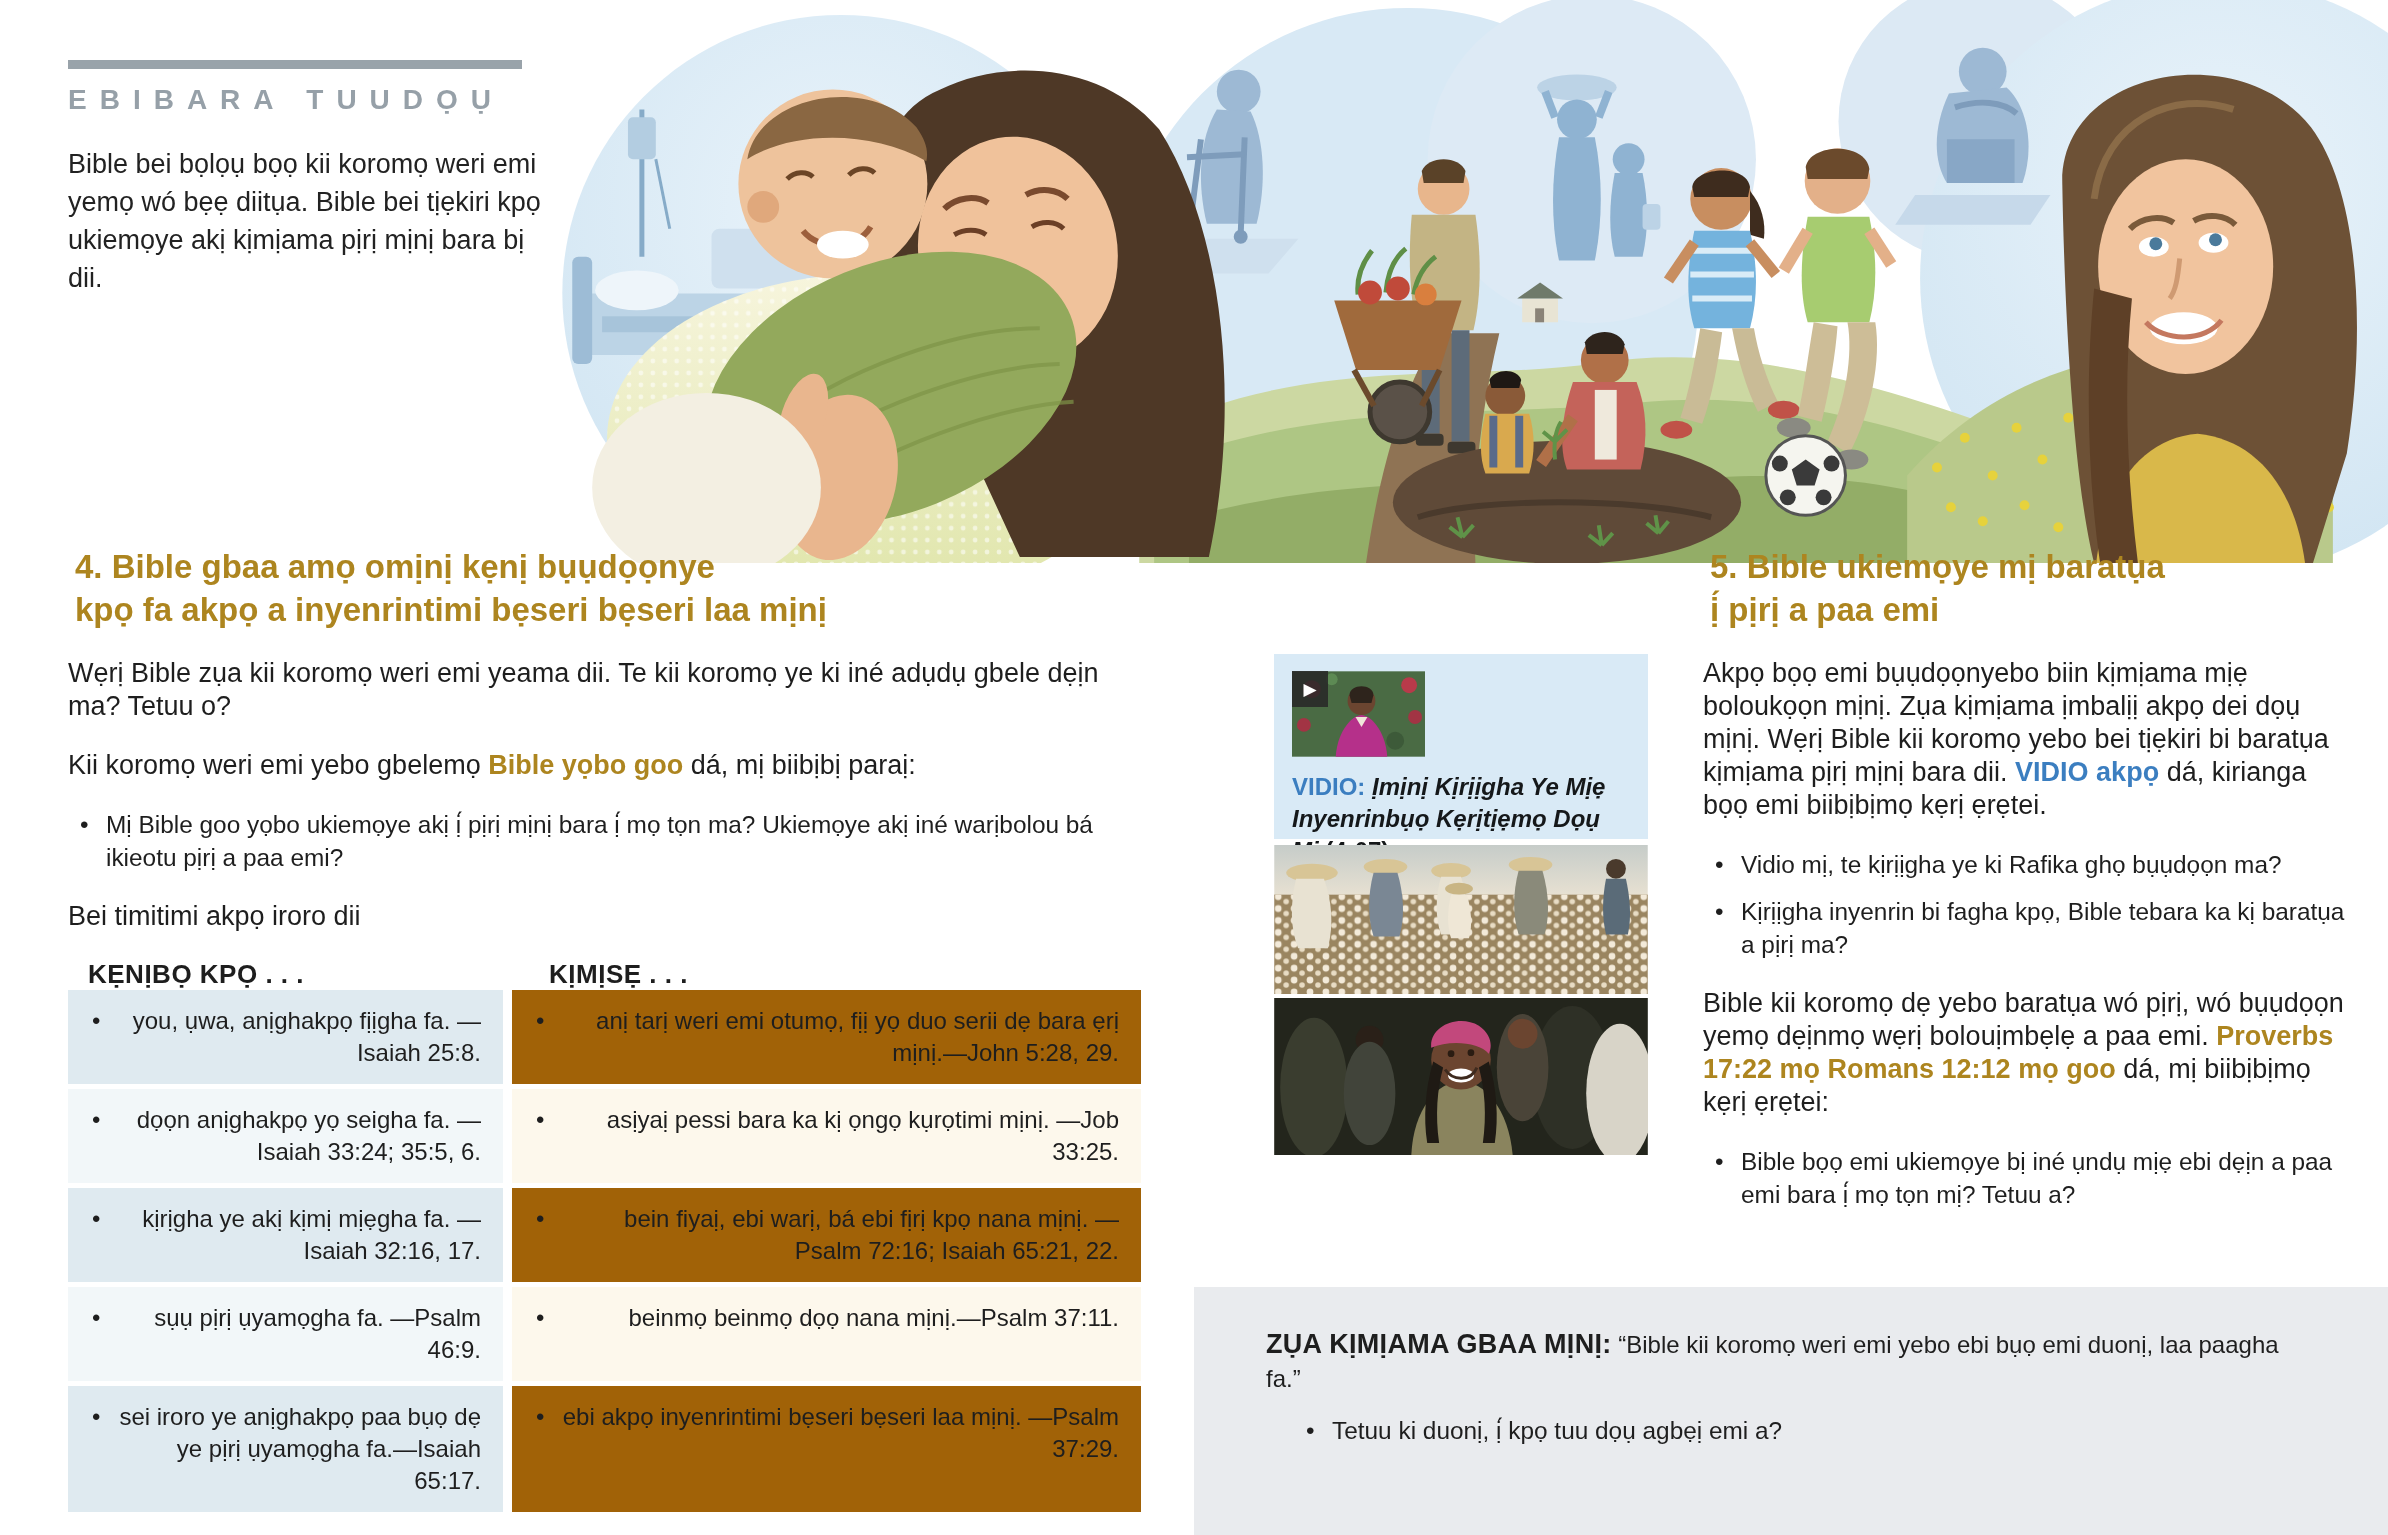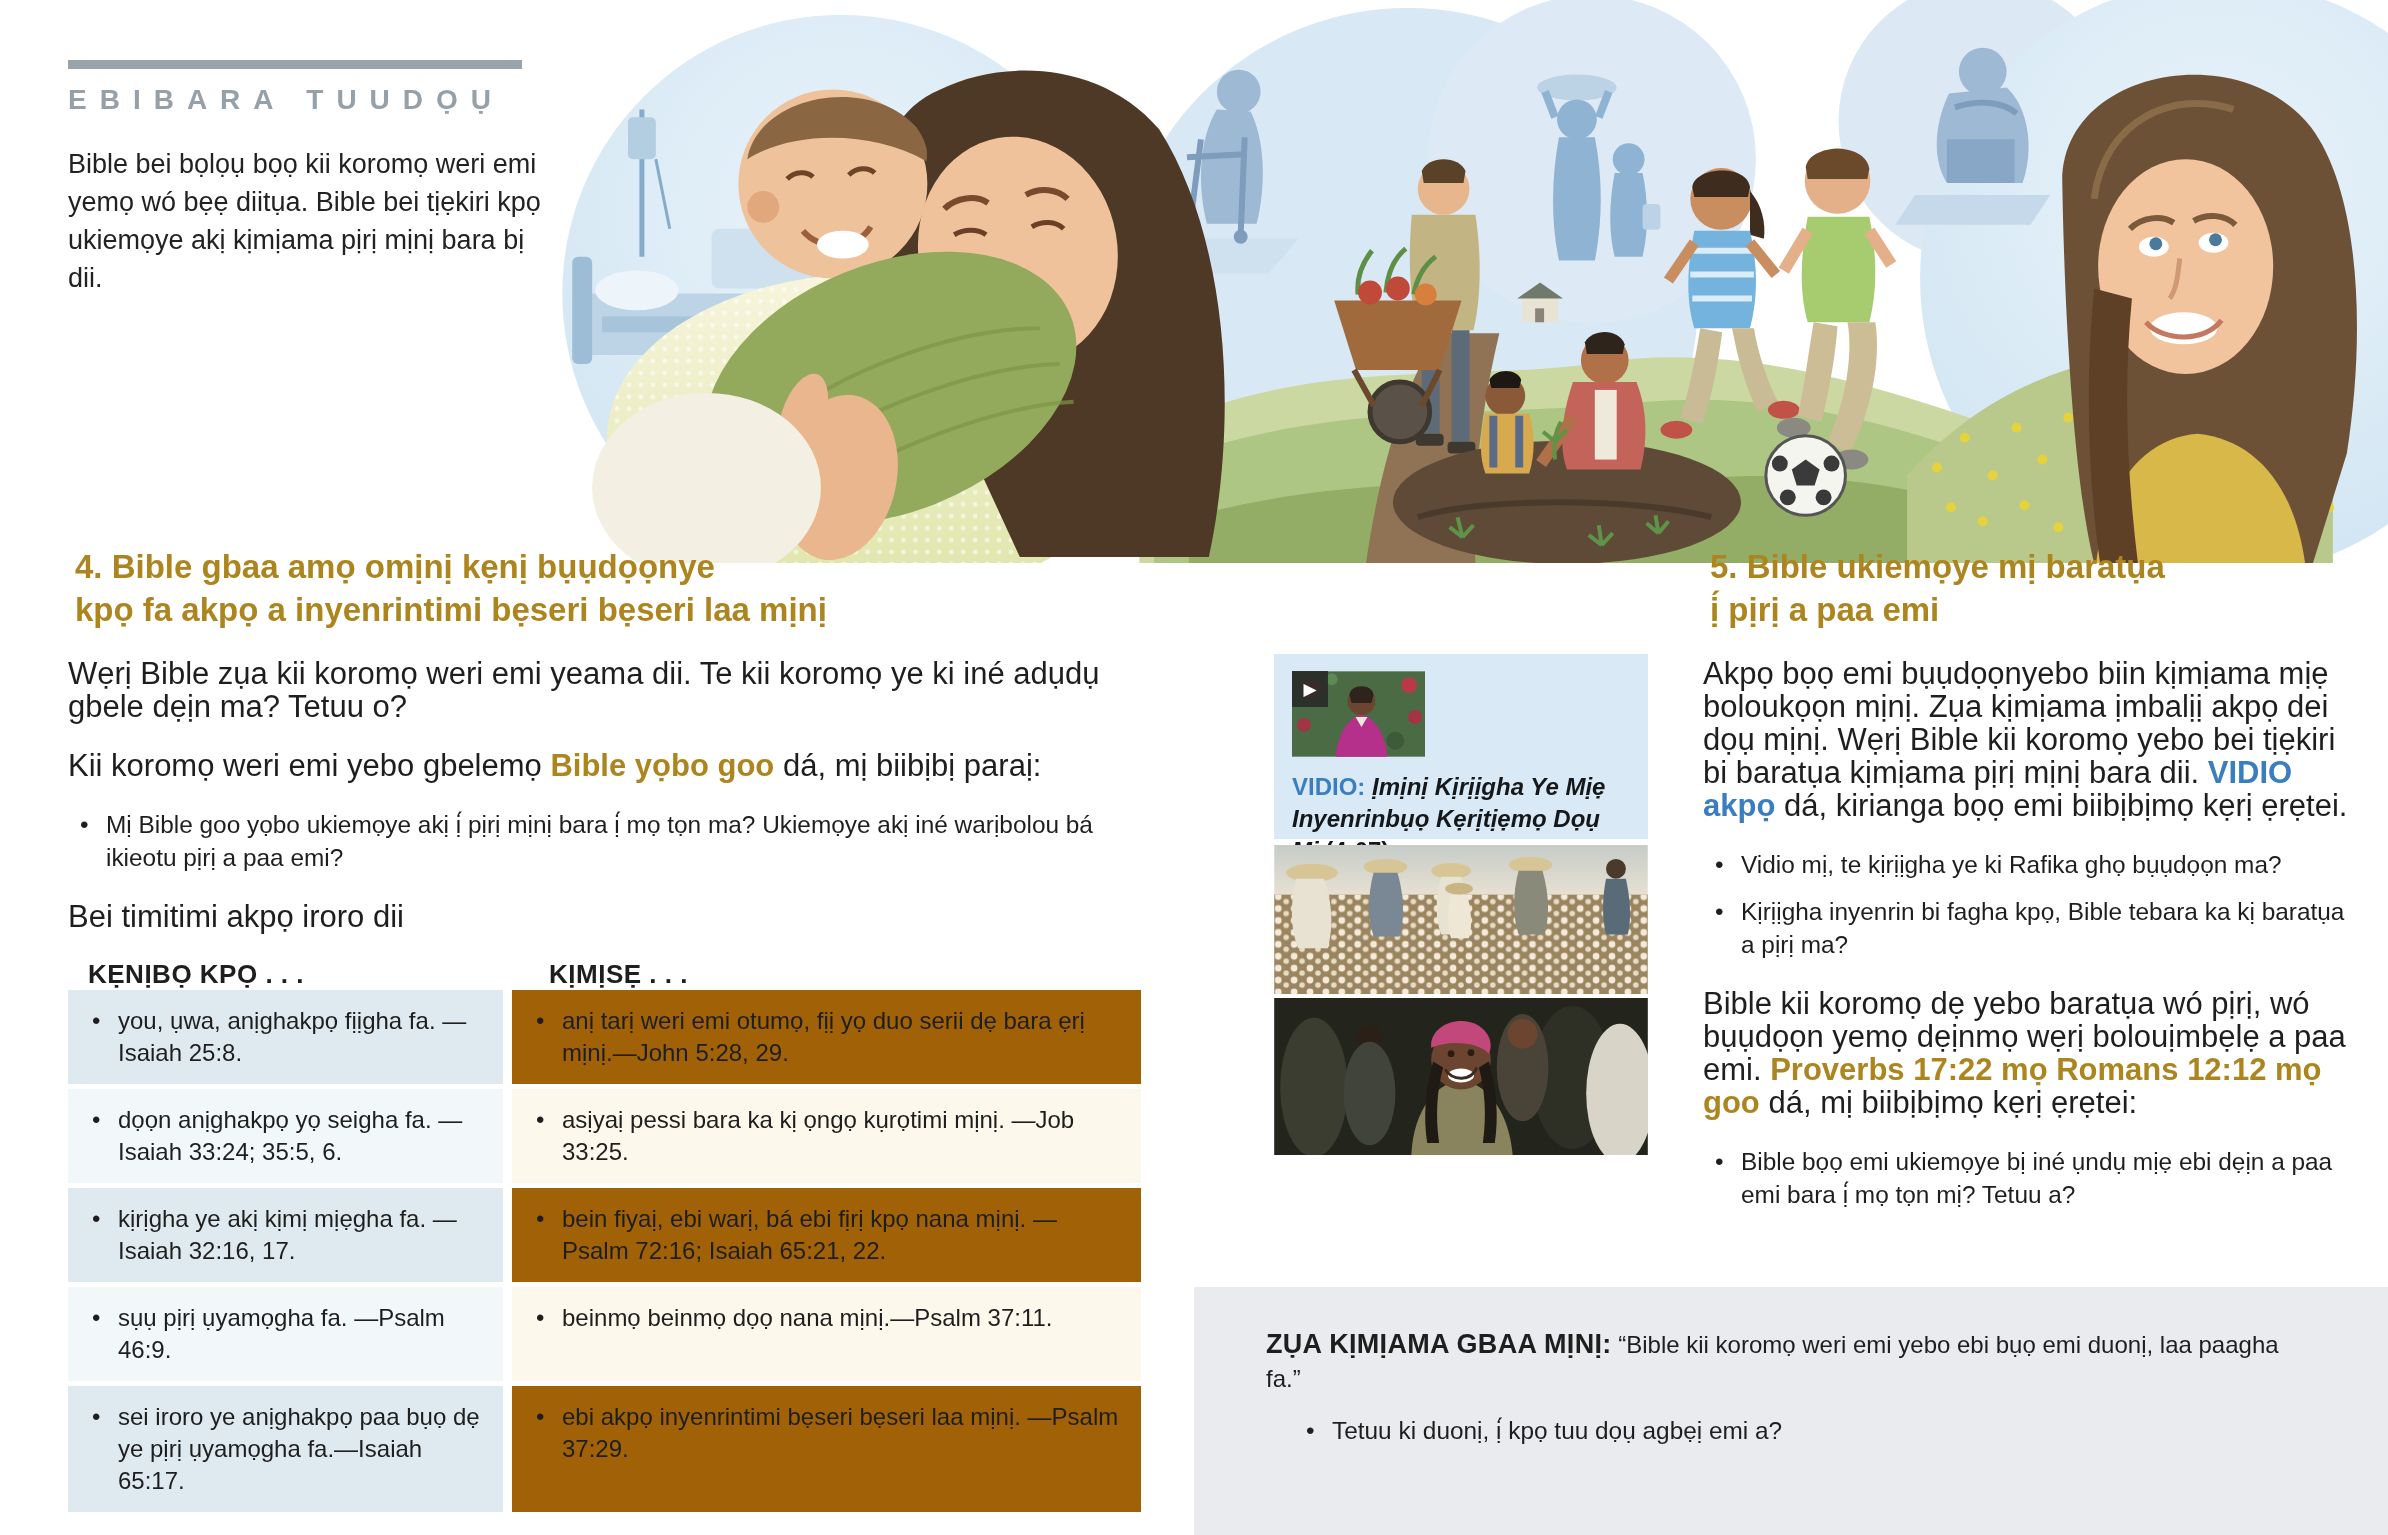--- a/index.html
+++ b/index.html
@@ -13,35 +13,35 @@
   
   .kicker-bar{left:68px;top:60px;width:454px;height:9px;background:#99a3aa;}
   .kicker{left:68px;top:84px;font-size:28px;font-weight:bold;letter-spacing:13px;color:#96a0a8;}
   .intro{left:68px;top:145px;width:478px;font-size:27px;line-height:38px;color:#222;}
 
   
   .hero{left:542px;top:0;width:1846px;height:563px;}
 
   
   .h2{font-size:33px;line-height:43px;font-weight:bold;color:#ad851f;margin:0 0 26px 7px;}
-  .body-p{font-size:31px;line-height:33px;margin:0 0 26px 0;}
+  .body-p{font-size:27px;line-height:33px;margin:0 0 26px 0;}
   .gold-bold{color:#ad851f;font-weight:bold;}
   .blue-bold{color:#3b7ec0;font-weight:bold;}
   .bullets{margin:0 0 26px 0;}
   .bullet{position:relative;padding-left:38px;font-size:24.4px;line-height:33px;margin-bottom:14px;}
   .bullet::before{content:"•";position:absolute;left:12px;top:0;font-size:24.4px;}
 
   .section4{left:68px;top:545px;width:1073px;}
   .section5{left:1703px;top:545px;width:645px;}
 
   
   .tbl{margin-top:10px;}
   .tbl-head{display:grid;grid-template-columns:435px 629px;column-gap:26px;}
   .tbl-head div{font-size:26px;font-weight:bold;letter-spacing:0.5px;padding-left:20px;}
-  .tbl-body{display:grid;grid-template-columns:435px 629px;column-gap:9px;row-gap:5px;}
+  .tbl-body{display:grid;grid-template-columns:435px 629px;column-gap:9px;row-gap:5px;text-align:right;}
   .cell{padding:15px 22px 15px 20px;font-size:24px;line-height:32px;}
   .cell .bullet{padding-left:30px;margin:0;font-size:24px;line-height:32px;}
   .cell .bullet::before{left:4px;font-size:24px;}
   .c-l0{background:#dfeaf0;} .c-l1{background:#f2f7f9;}
   .c-r0{background:#a16207;} .c-r1{background:#fdf8ec;}
 
   
   .video-card{left:1274px;top:654px;width:374px;height:185px;background:#d9eaf6;box-sizing:border-box;padding:17px 18px;cursor:pointer;}
   .thumb{position:relative;width:133px;height:86px;overflow:hidden;}
   .play-badge{position:absolute;left:0;top:0;width:36px;height:36px;background:rgba(40,40,40,.88);

